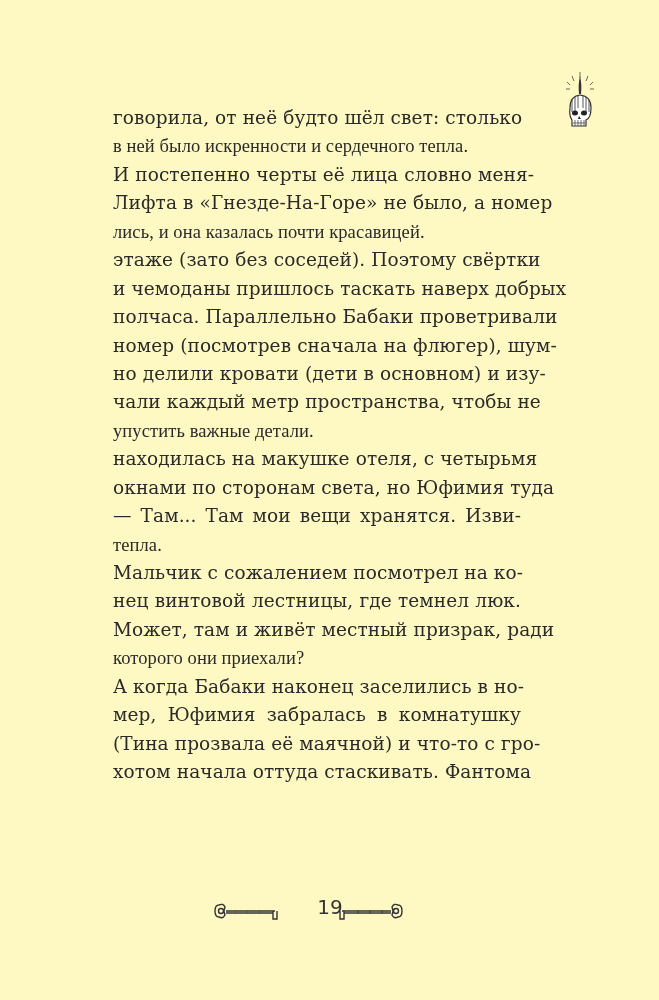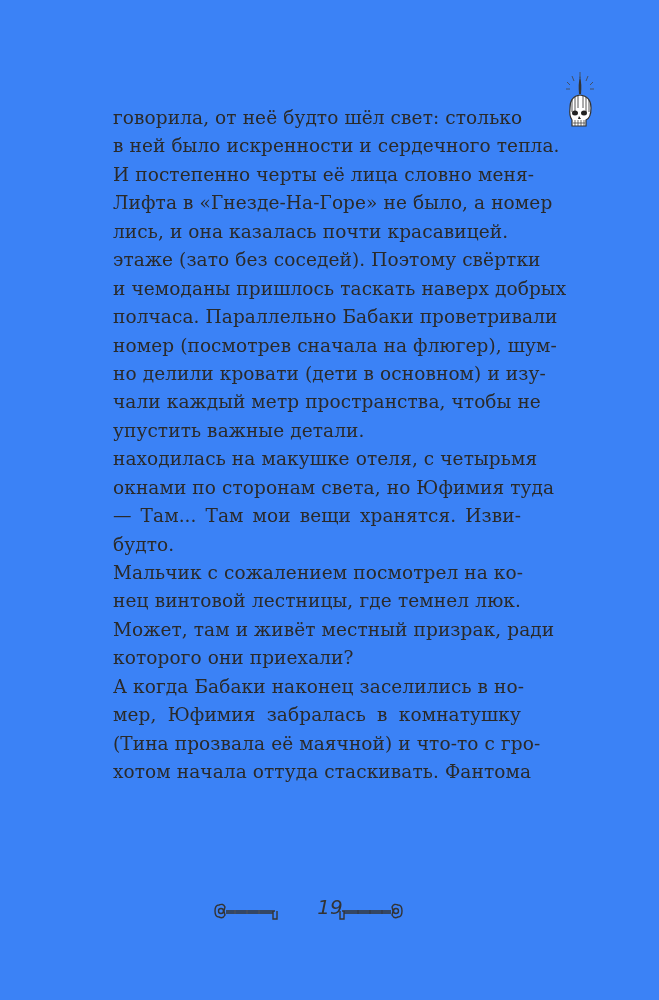--- a/index.html
+++ b/index.html
@@ -1,34 +1,34 @@
 <!DOCTYPE html>
 <html><head>
 <meta charset="utf-8">
 <style>
   html, body { margin: 0; padding: 0; background: #ffffff; }
   body { width: 659px; height: 1000px; position: relative; overflow: hidden; }
   .page {
-    position: absolute; left: 0; top: 0; width: 659px; height: 1000px; background: #3b82f6;
+    position: absolute; left: 0; top: 0; width: 659px; height: 1000px; background: #fef9c3;
   }
   .text-block {
     position: absolute; left: 113px; top: 104px; width: 408px;
     font-family: "DejaVu Serif", serif; font-size: 18.5px; line-height: 28.45px;
     color: #2a2a2a; letter-spacing: 0.1px;
   }
   .line {
     display: block; height: 28.45px; white-space: nowrap;
     text-align: justify; text-align-last: justify;
   }
-  .line.last { text-align-last: left; }
+  .line.last { text-align-last: left; font-family: Liberation Serif, serif; }
   .corner-icon { position: absolute; left: 560px; top: 68px; width: 40px; height: 66px; }
   .footer { position: absolute; left: 0; top: 893px; width: 659px; height: 40px; }
   .page-number {
     position: absolute; left: 300px; top: 2px; width: 60px; text-align: center;
-    font-family: "DejaVu Sans", sans-serif; font-size: 20px; color: #333; font-style: italic;
+    font-family: "DejaVu Sans", sans-serif; font-size: 20px; color: #333; 
   }
   .key-left { position: absolute; left: 213px; top: 4px; width: 70px; height: 30px; }
   .key-right { position: absolute; left: 334px; top: 4px; width: 70px; height: 30px; }
 </style>
 </head>
 <body>
 
 <div class="page">
 
   <svg class="corner-icon" viewBox="0 0 40 66">
@@ -59,21 +59,21 @@
     <span class="line">этаже (зато без соседей). Поэтому свёртки</span>
     <span class="line">и чемоданы пришлось таскать наверх добрых</span>
     <span class="line">полчаса. Параллельно Бабаки проветривали</span>
     <span class="line">номер (посмотрев сначала на флюгер), шум-</span>
     <span class="line">но делили кровати (дети в основном) и изу-</span>
     <span class="line">чали каждый метр пространства, чтобы не</span>
     <span class="line last">упустить важные детали.</span>
     <span class="line">находилась на макушке отеля, с четырьмя</span>
     <span class="line">окнами по сторонам света, но Юфимия туда</span>
     <span class="line">— Там... Там мои вещи хранятся. Изви-</span>
-    <span class="line last">будто.</span>
+    <span class="line last">тепла.</span>
     <span class="line">Мальчик с сожалением посмотрел на ко-</span>
     <span class="line">нец винтовой лестницы, где темнел люк.</span>
     <span class="line">Может, там и живёт местный призрак, ради</span>
     <span class="line last">которого они приехали?</span>
     <span class="line">А когда Бабаки наконец заселились в но-</span>
     <span class="line">мер, Юфимия забралась в комнатушку</span>
     <span class="line">(Тина прозвала её маячной) и что-то с гро-</span>
     <span class="line">хотом начала оттуда стаскивать. Фантома</span>
   </div>
 

